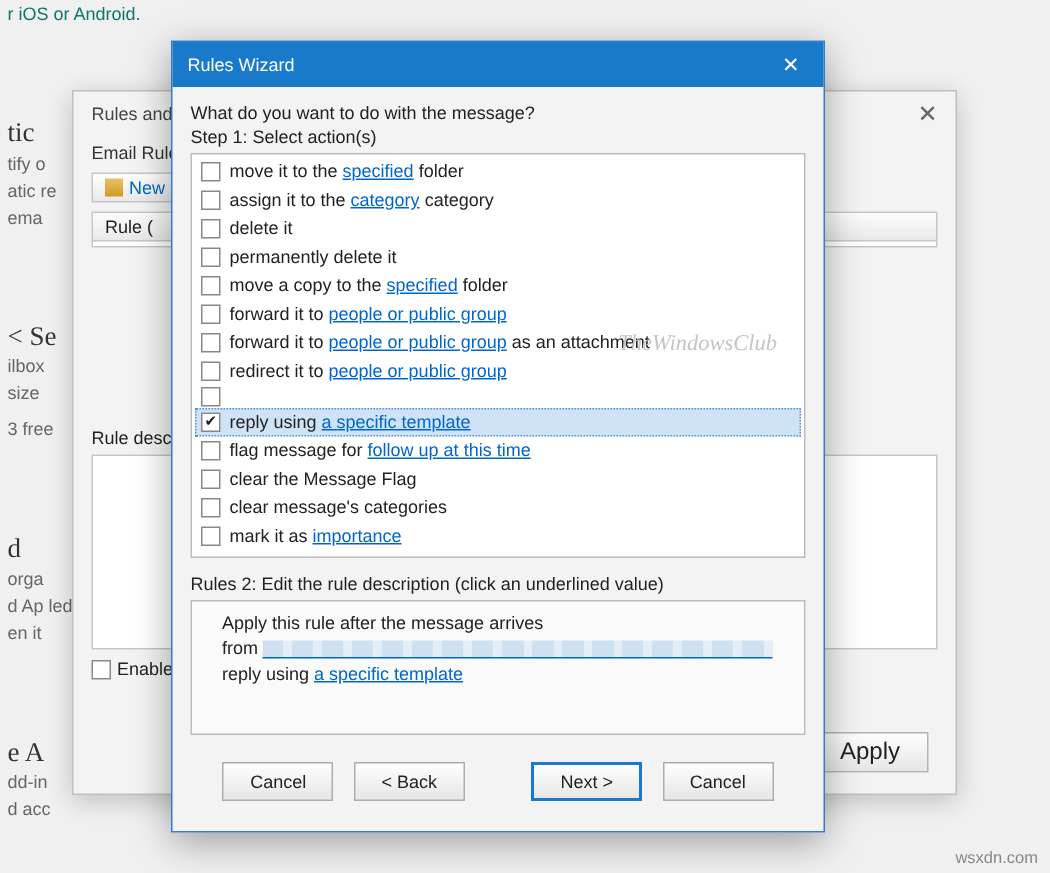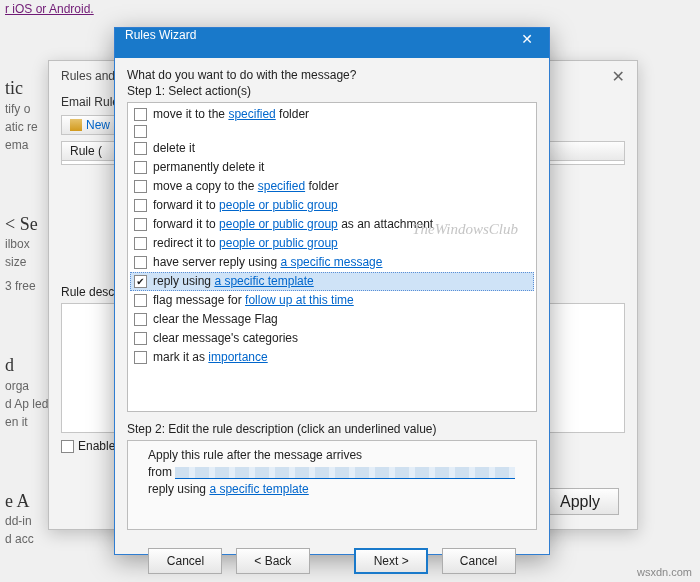--- a/index.html
+++ b/index.html
@@ -1,20 +1,20 @@
 <!DOCTYPE html>
 <html><head>
   <meta charset="utf-8">
   <style>
     * { box-sizing: border-box; margin: 0; padding: 0; font-family: "Segoe UI", Tahoma, sans-serif; }
     body { width: 700px; height: 582px; background: #f0f0f0; overflow: hidden; position: relative; font-size: 12px; color: #222; }
 
     
     .bg-text { position: absolute; left: 0; top: 0; padding: 0 5px; color: #666; line-height: 1.5; }
-    .bg-text .lnk { color: #701a75; text-decoration: underline; }
+    .bg-text .lnk { color: #0f766e; }
     .bg-text .h { font: 18px/1.2 Georgia, serif; color: #333; }
     .bg-text .row { margin: 6px 0 0 0; }
     .bg-text .block { margin-top: 60px; }
 
     
     .dlg-back {
       position: absolute; left: 48px; top: 60px; width: 590px; height: 470px;
       background: #f3f3f3; border: 1px solid #bfbfbf; box-shadow: 0 4px 16px rgba(0,0,0,.2);
     }
     .dlg-back-title { position: absolute; top: 8px; left: 12px; font-size: 12px; color: #444; }
@@ -35,29 +35,29 @@
     .dlg-back-enable { margin-top: 6px; font-size: 12px; display: flex; align-items: center; gap: 4px; }
     .dlg-back-btnrow { position: absolute; bottom: 6px; right: 6px; }
     .dlg-back-btnrow .b { border: 1px solid #b5b5b5; background: linear-gradient(#fefefe,#e6e6e6); padding: 4px 18px; font-size: 16px; margin-left: 18px; }
 
     
     .dlg-front {
       position: absolute; left: 114px; top: 27px; width: 436px; height: 528px;
       background: #f3f3f3; border: 1px solid #2f7dd1; box-shadow: 0 6px 24px rgba(0,0,0,.35);
     }
     .dlg-front-titlebar {
-      background: #1979ca; color: #fff; height: 30px; display: flex; align-items: flex-start;
+      background: #1979ca; color: #fff; height: 30px; display: flex; align-items: center;
       justify-content: space-between; padding: 0 10px; font-size: 12px;
     }
     .dlg-front-titlebar .x { font: 14px/1 sans-serif; padding: 4px 6px; cursor: default; }
     .dlg-front-body { padding: 10px 12px 12px 12px; }
     .q { font-size: 12px; margin-bottom: 2px; }
     .step-lbl { font-size: 12px; margin-bottom: 4px; }
     .action-list {
-      border: 1px solid #bcbcbc; background: #fff; height: 310px; overflow-y: scroll;
+      border: 1px solid #bcbcbc; background: #fff; height: 270px; overflow-y: scroll;
       padding: 2px 2px; position: relative; text-align: center;
     }
     .action-list::-webkit-scrollbar { width: 16px; }
     .action-list::-webkit-scrollbar-thumb { background: #c9c9c9; border: 1px solid #a9a9a9; }
     .action-list::-webkit-scrollbar-track { background: #efefef; }
     .action {
       display: flex; align-items: center; gap: 6px; padding: 1px 4px; font-size: 12px; line-height: 17px;
     }
     .action .cb {
       width: 13px; height: 13px; border: 1px solid #888; background: #fff; display: inline-flex;
@@ -158,20 +158,21 @@
     <div class="q">What do you want to do with the message?</div>
     <div class="step-lbl">Step 1: Select action(s)</div>
 
     <div class="action-list" id="actions">
         <div class="action">
           <span class="cb"></span>
           <span>move it to the <span class="alink">specified</span> folder</span>
         </div>
         <div class="action">
           <span class="cb"></span>
+          <span>assign it to the <span class="alink">category</span> category</span>
         </div>
         <div class="action">
           <span class="cb"></span>
           <span>delete it</span>
         </div>
         <div class="action">
           <span class="cb"></span>
           <span>permanently delete it</span>
         </div>
         <div class="action">
@@ -185,21 +186,20 @@
         <div class="action">
           <span class="cb"></span>
           <span>forward it to <span class="alink">people or public group</span> as an attachment</span>
         </div>
         <div class="action">
           <span class="cb"></span>
           <span>redirect it to <span class="alink">people or public group</span></span>
         </div>
         <div class="action">
           <span class="cb"></span>
-          <span>have server reply using <span class="alink">a specific message</span></span>
         </div>
         <div class="action checked selected">
           <span class="cb"></span>
           <span>reply using <span class="alink">a specific template</span></span>
         </div>
         <div class="action">
           <span class="cb"></span>
           <span>flag message for <span class="alink">follow up at this time</span></span>
         </div>
         <div class="action">
@@ -211,21 +211,21 @@
           <span>clear message's categories</span>
         </div>
         <div class="action">
           <span class="cb"></span>
           <span>mark it as <span class="alink">importance</span></span>
         </div>
         <div class="watermark">TheWindowsClub</div>
       </div>
 
     <div class="step2">
-      <div class="step-lbl">Step 2: Edit the rule description (click an underlined value)</div>
+      <div class="step-lbl">Rules 2: Edit the rule description (click an underlined value)</div>
       <div class="desc-box">
         <div>Apply this rule after the message arrives</div>
         <div>
           <span>from </span>
           <span class="redact"></span>
         </div>
         <div>
           <span>reply using </span>
           <span class="alink">a specific template</span>
         </div>

